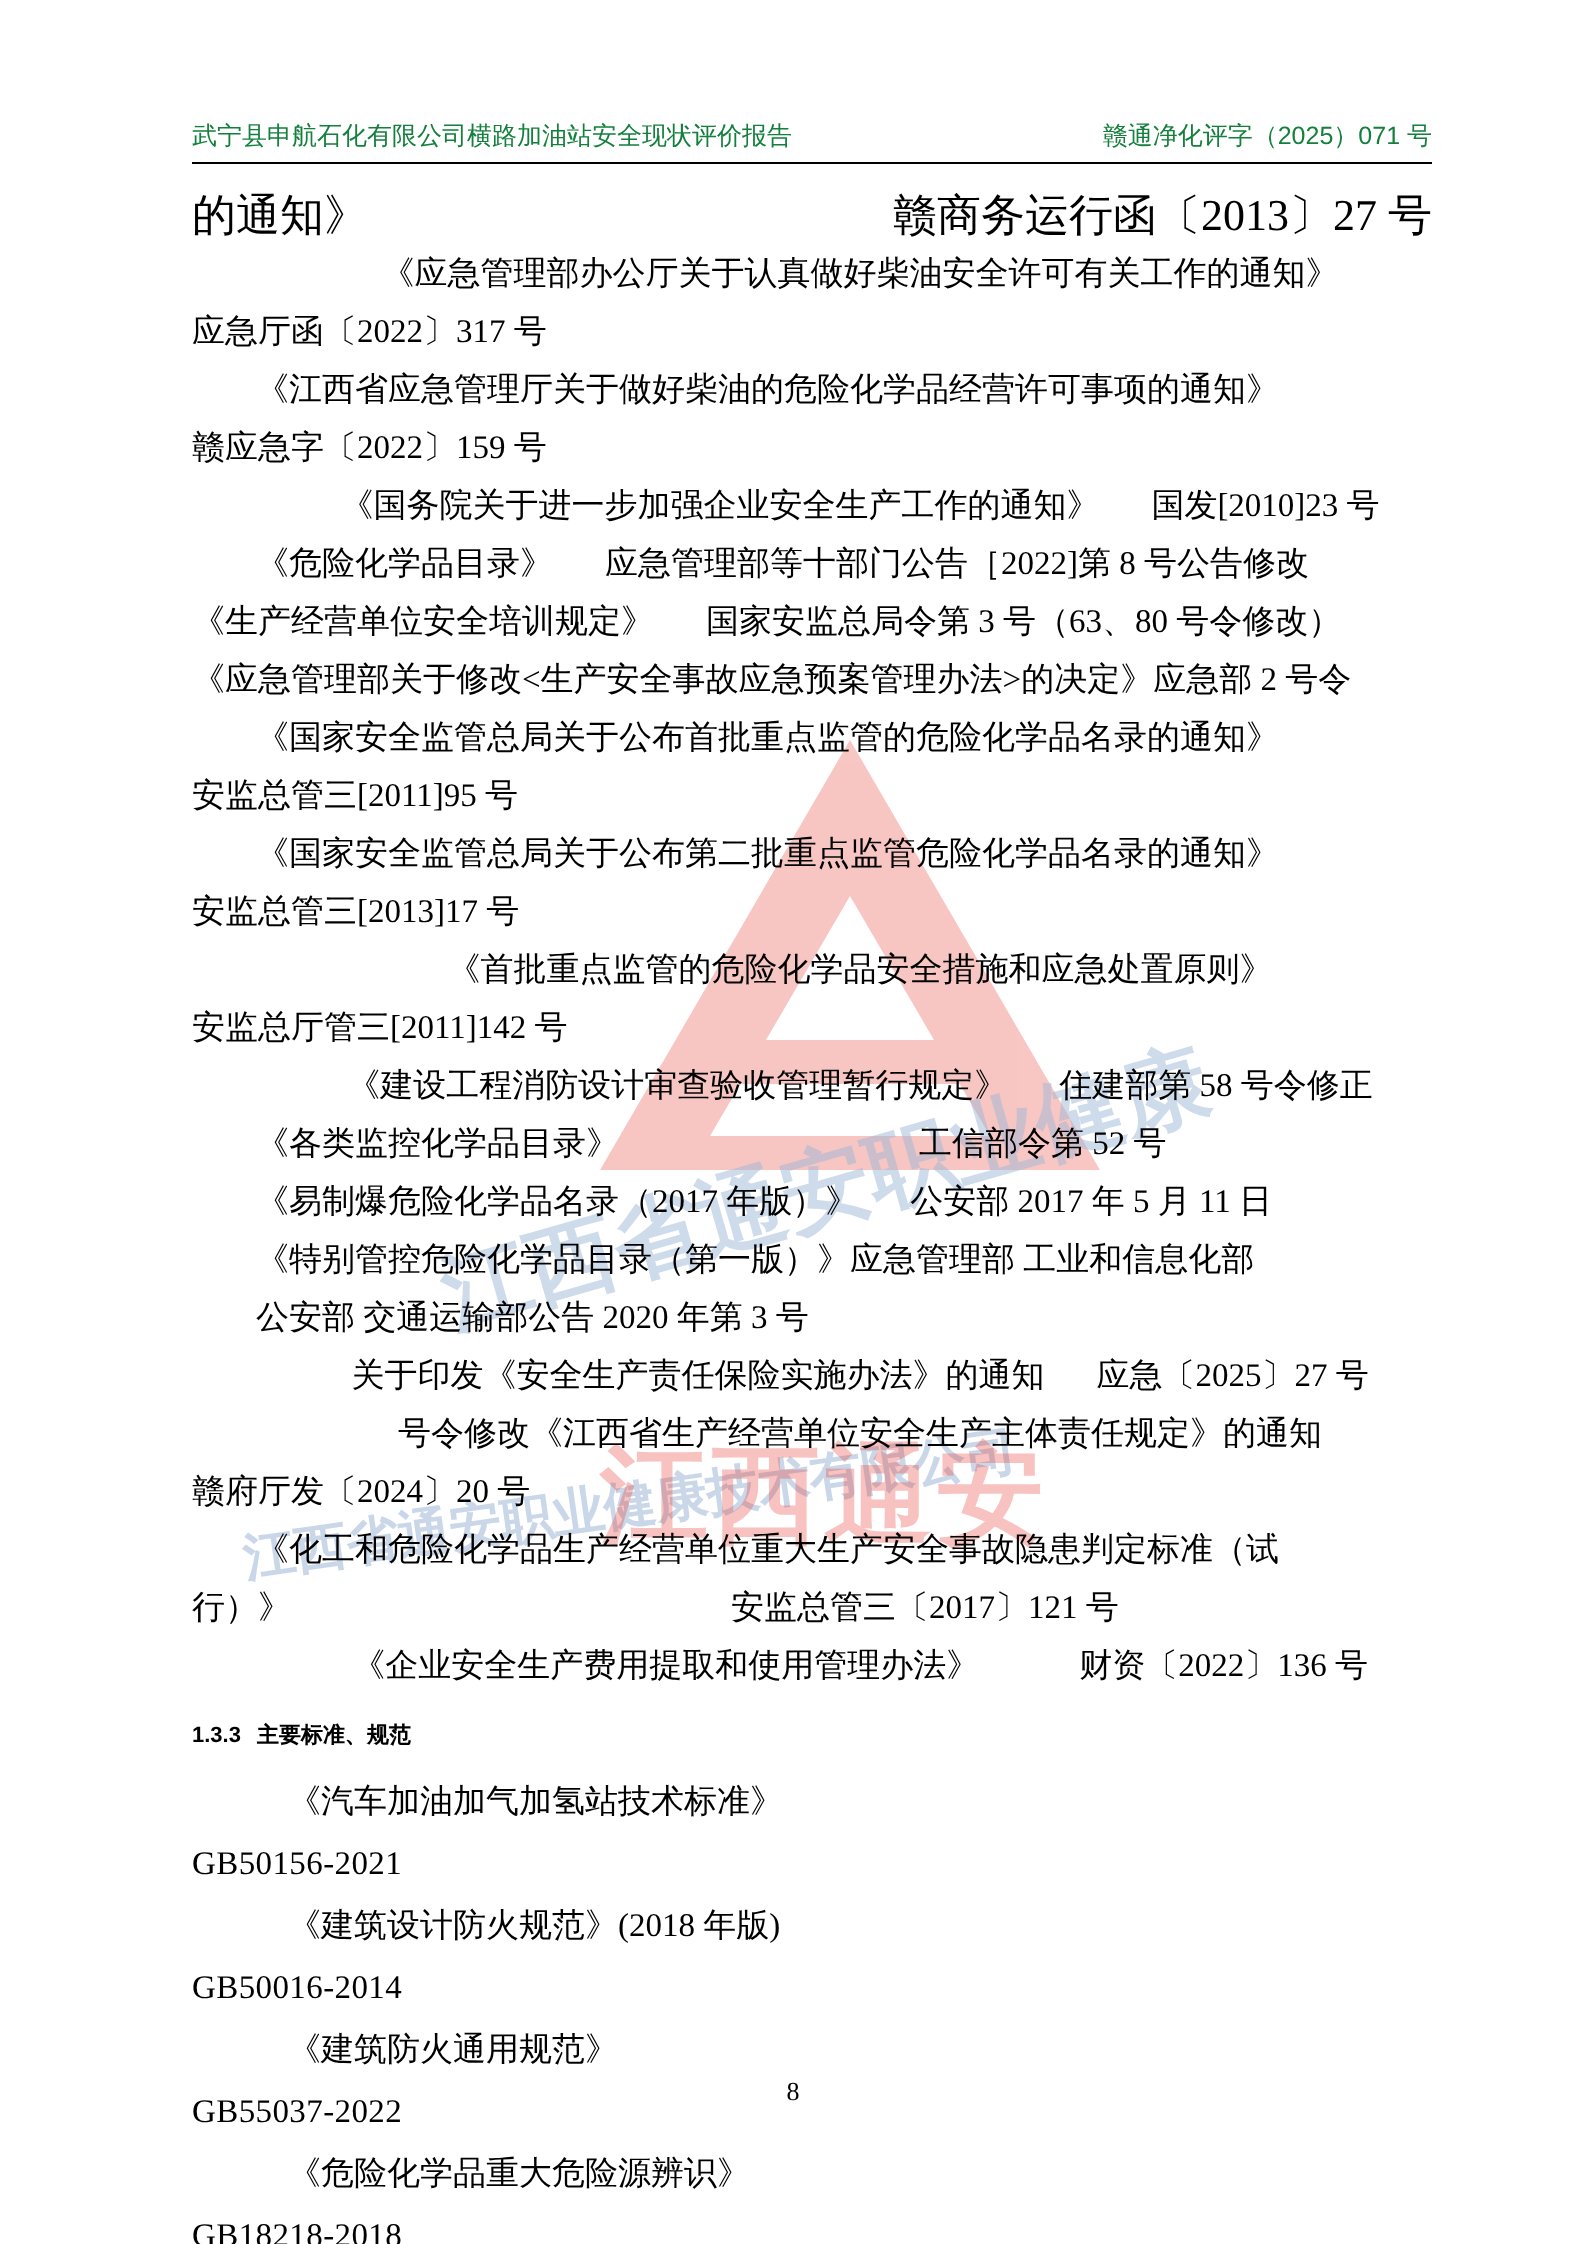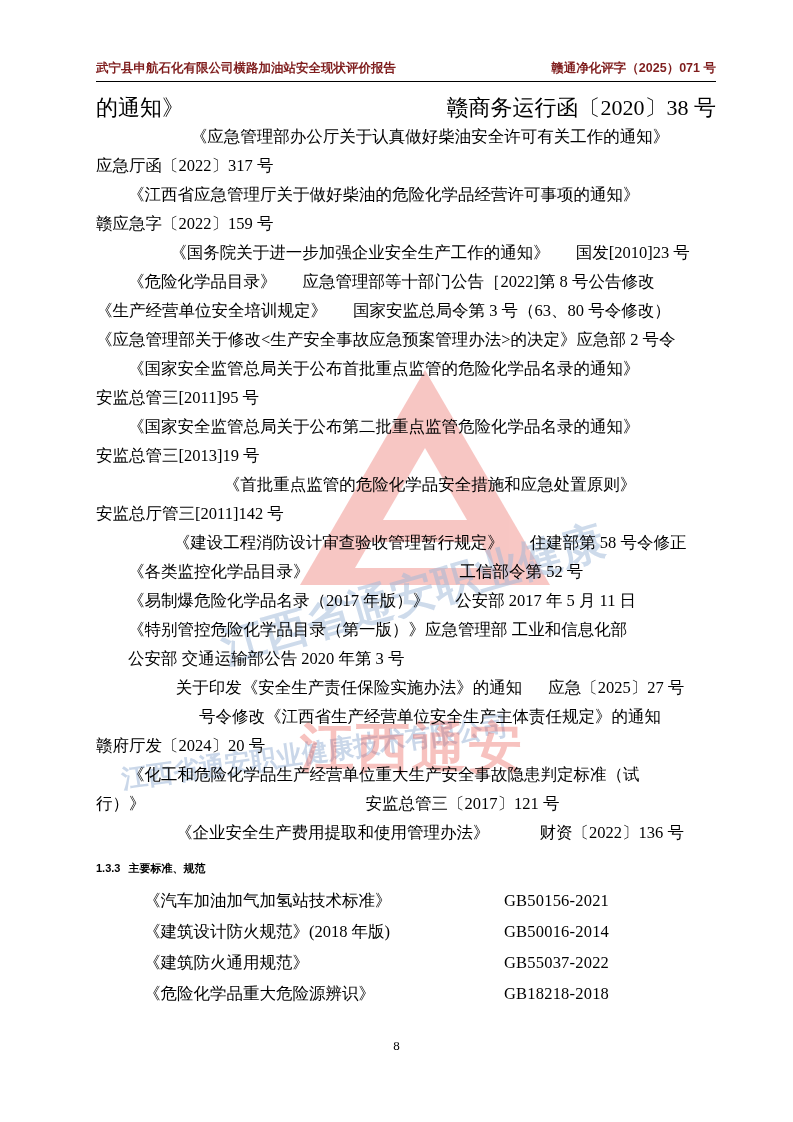--- a/index.html
+++ b/index.html
@@ -113,22 +113,22 @@
     top: 60px;
     width: 620px;
     z-index: 2;
   }
   .header-row {
     display: flex;
     justify-content: space-between;
     align-items: flex-start;
     font-size: 12.5px;
     font-family: "Liberation Sans", sans-serif;
-    font-weight: bold;
-    color: #7f1d1d;
+    font-weight: normal;
+    color: #15803d;
     padding-bottom: 4px;
   }
   .header-rule {
     border-bottom: 1px solid #000;
     width: 100%;
   }
 
   
   .content {
     position: absolute;
@@ -164,20 +164,21 @@
     font-size: 11px;
     line-height: 34px;
     margin-top: 4px;
   }
   .heading .num { margin-right: 8px; }
 
   .std-row {
     display: flex;
     font-size: 16.5px;
     line-height: 31px;
+    flex-direction: column;
   }
   .std-name { padding-left: 48px; width: 360px; }
   .std-code {
     font-family: "Liberation Serif", serif;
     letter-spacing: 0.2px;
   }
 
   
   .footer {
     position: absolute;
@@ -210,21 +211,21 @@
       <span>武宁县申航石化有限公司横路加油站安全现状评价报告</span>
       <span>赣通净化评字（2025）071 号</span>
     </div>
     <div class="header-rule"></div>
   </div>
 
   <div class="content">
 
     <div class="right-flex">
       <span class="ind-a">的通知》</span>
-      <span>赣商务运行函〔2020〕38 号</span>
+      <span>赣商务运行函〔2013〕27 号</span>
     </div>
 
     <div class="line ind-c">《应急管理部办公厅关于认真做好柴油安全许可有关工作的通知》</div>
 
     <div class="right-only">应急厅函〔2022〕317 号</div>
 
     <div class="line ind-b">《江西省应急管理厅关于做好柴油的危险化学品经营许可事项的通知》</div>
 
     <div class="right-only">赣应急字〔2022〕159 号</div>
 
@@ -241,21 +242,21 @@
     </div>
 
     <div class="line ind-a">《应急管理部关于修改&lt;生产安全事故应急预案管理办法&gt;的决定》应急部 2 号令</div>
 
     <div class="line ind-b">《国家安全监管总局关于公布首批重点监管的危险化学品名录的通知》</div>
 
     <div class="right-only">安监总管三[2011]95 号</div>
 
     <div class="line ind-b">《国家安全监管总局关于公布第二批重点监管危险化学品名录的通知》</div>
 
-    <div class="right-only">安监总管三[2013]19 号</div>
+    <div class="right-only">安监总管三[2013]17 号</div>
 
     <div class="line ind-c">《首批重点监管的危险化学品安全措施和应急处置原则》</div>
 
     <div class="right-only">安监总厅管三[2011]142 号</div>
 
     <div class="line ind-c">
       <span>《建设工程消防设计审查验收管理暂行规定》</span><span class="seg-gap"></span><span>住建部第 58 号令修正</span>
     </div>
 
     <div class="line ind-b">

